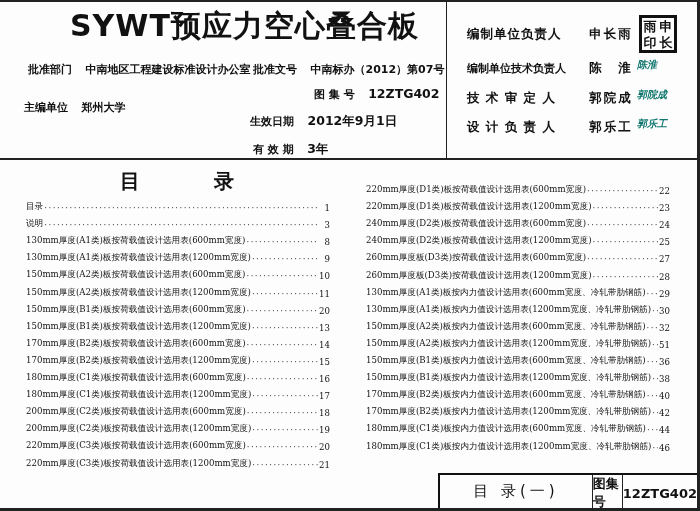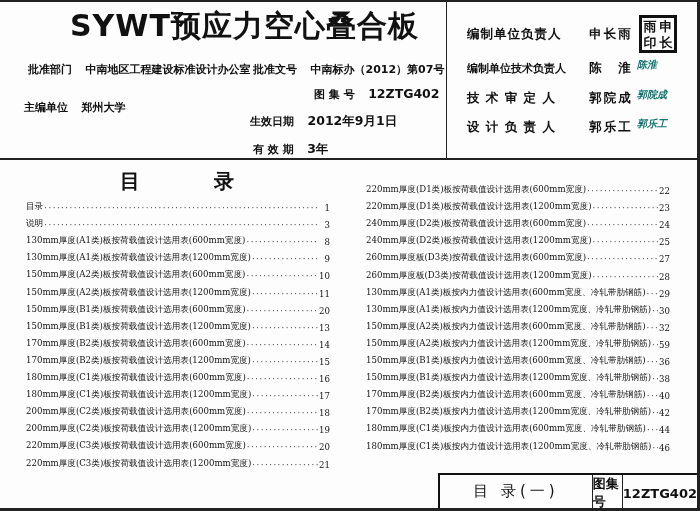--- a/index.html
+++ b/index.html
@@ -247,21 +247,21 @@
         <span class="toc-page">30</span>
       </div>
     <div class="toc-item">
         <span class="toc-text">150mm厚度(A2类)板按内力值设计选用表(600mm宽度、冷轧带肋钢筋)</span>
         <span class="toc-dots"></span>
         <span class="toc-page">32</span>
       </div>
     <div class="toc-item">
         <span class="toc-text">150mm厚度(A2类)板按内力值设计选用表(1200mm宽度、冷轧带肋钢筋)</span>
         <span class="toc-dots"></span>
-        <span class="toc-page">59</span>
+        <span class="toc-page">51</span>
       </div>
     <div class="toc-item">
         <span class="toc-text">150mm厚度(B1类)板按内力值设计选用表(600mm宽度、冷轧带肋钢筋)</span>
         <span class="toc-dots"></span>
         <span class="toc-page">36</span>
       </div>
     <div class="toc-item">
         <span class="toc-text">150mm厚度(B1类)板按内力值设计选用表(1200mm宽度、冷轧带肋钢筋)</span>
         <span class="toc-dots"></span>
         <span class="toc-page">38</span>

